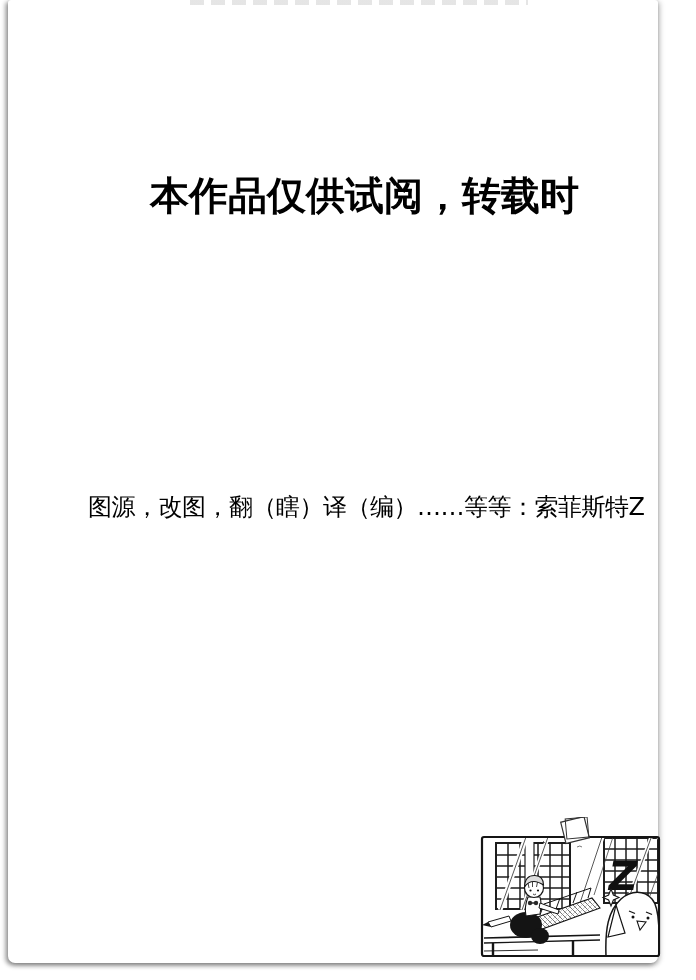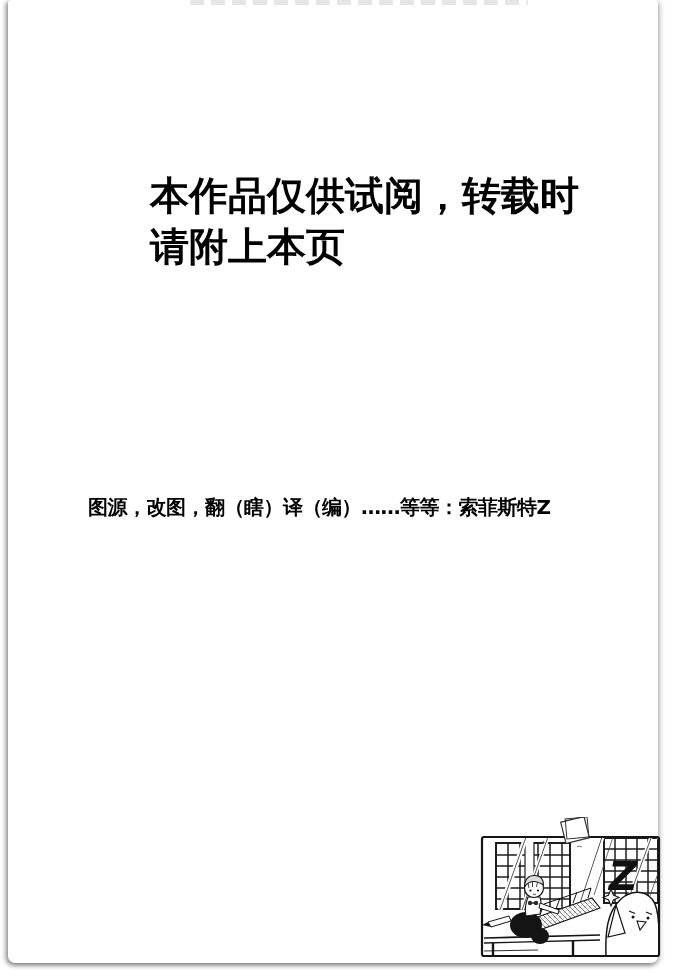--- a/index.html
+++ b/index.html
@@ -20,37 +20,36 @@
   }
 
   .notice{
     position:absolute; left:142px; top:170px;
     font-size:39px; line-height:51px; font-weight:600; color:#000;
     letter-spacing:0; white-space:nowrap;
   }
 
   .credits{
     position:absolute; left:80px; top:492px;
-    font-size:20px; line-height:30px; font-weight:700; color:#000;
+    font-size:24px; line-height:30px; font-weight:400; color:#000;
     letter-spacing:-0.5px; white-space:nowrap;
   }
 
   .panel-wrap{ position:absolute; left:472px; top:817px; width:182px; height:142px; }
   .panel-wrap svg{ display:block; width:182px; height:142px; }
 </style>
 </head>
 <body>
 
 <div class="page">
 
   <div class="watermark-strip"></div>
 
   <div class="notice">
     <div>本作品仅供试阅，转载时</div>
-    <div>请附上本页</div>
   </div>
 
   <div class="credits">图源，改图，翻（瞎）译（编）……等等：索菲斯特Z</div>
 
   <div class="panel-wrap">
     <svg viewBox="0 0 182 142" xmlns="http://www.w3.org/2000/svg">
       <defs>
         <pattern id="hatch" width="5" height="5" patternUnits="userSpaceOnUse">
           <rect width="5" height="5" fill="#ffffff"></rect>
           <line x1="0" y1="0" x2="5" y2="5" stroke="#666" stroke-width="0.9"></line>

